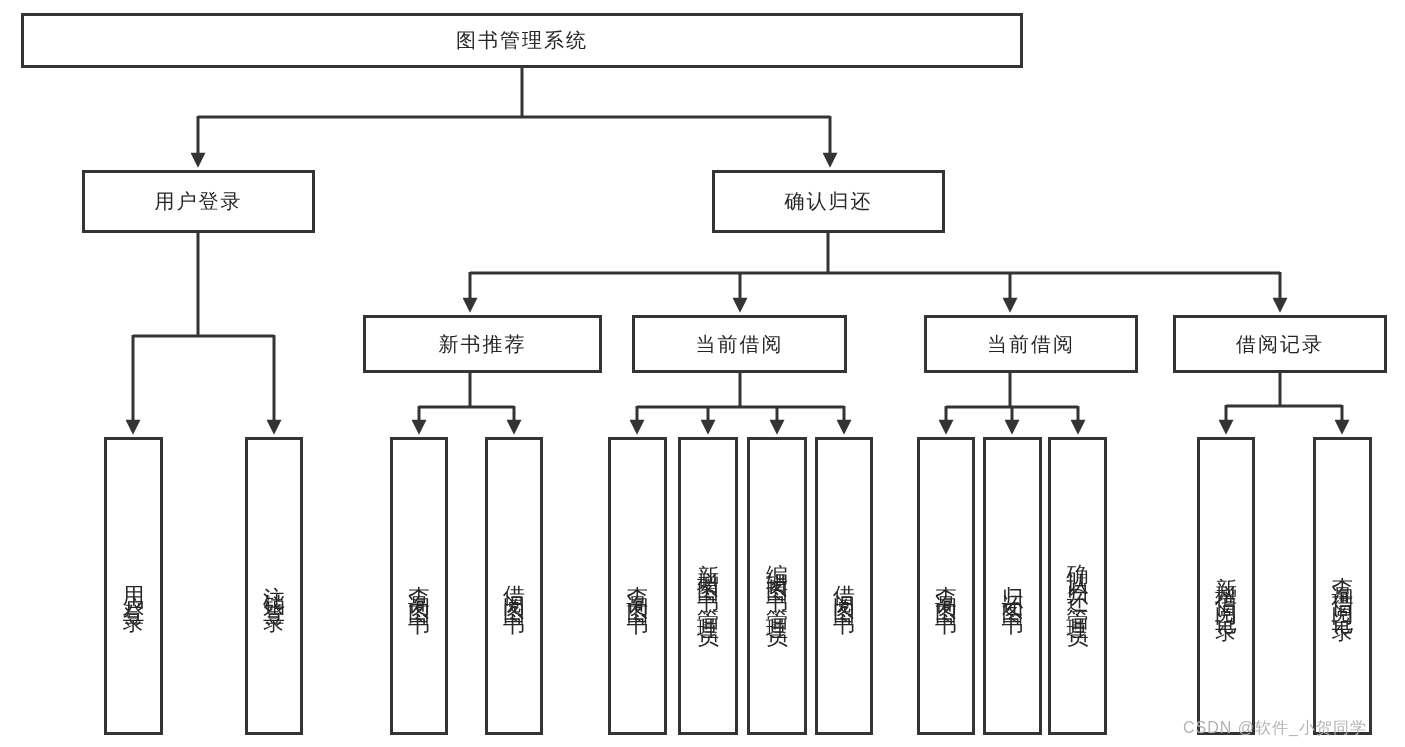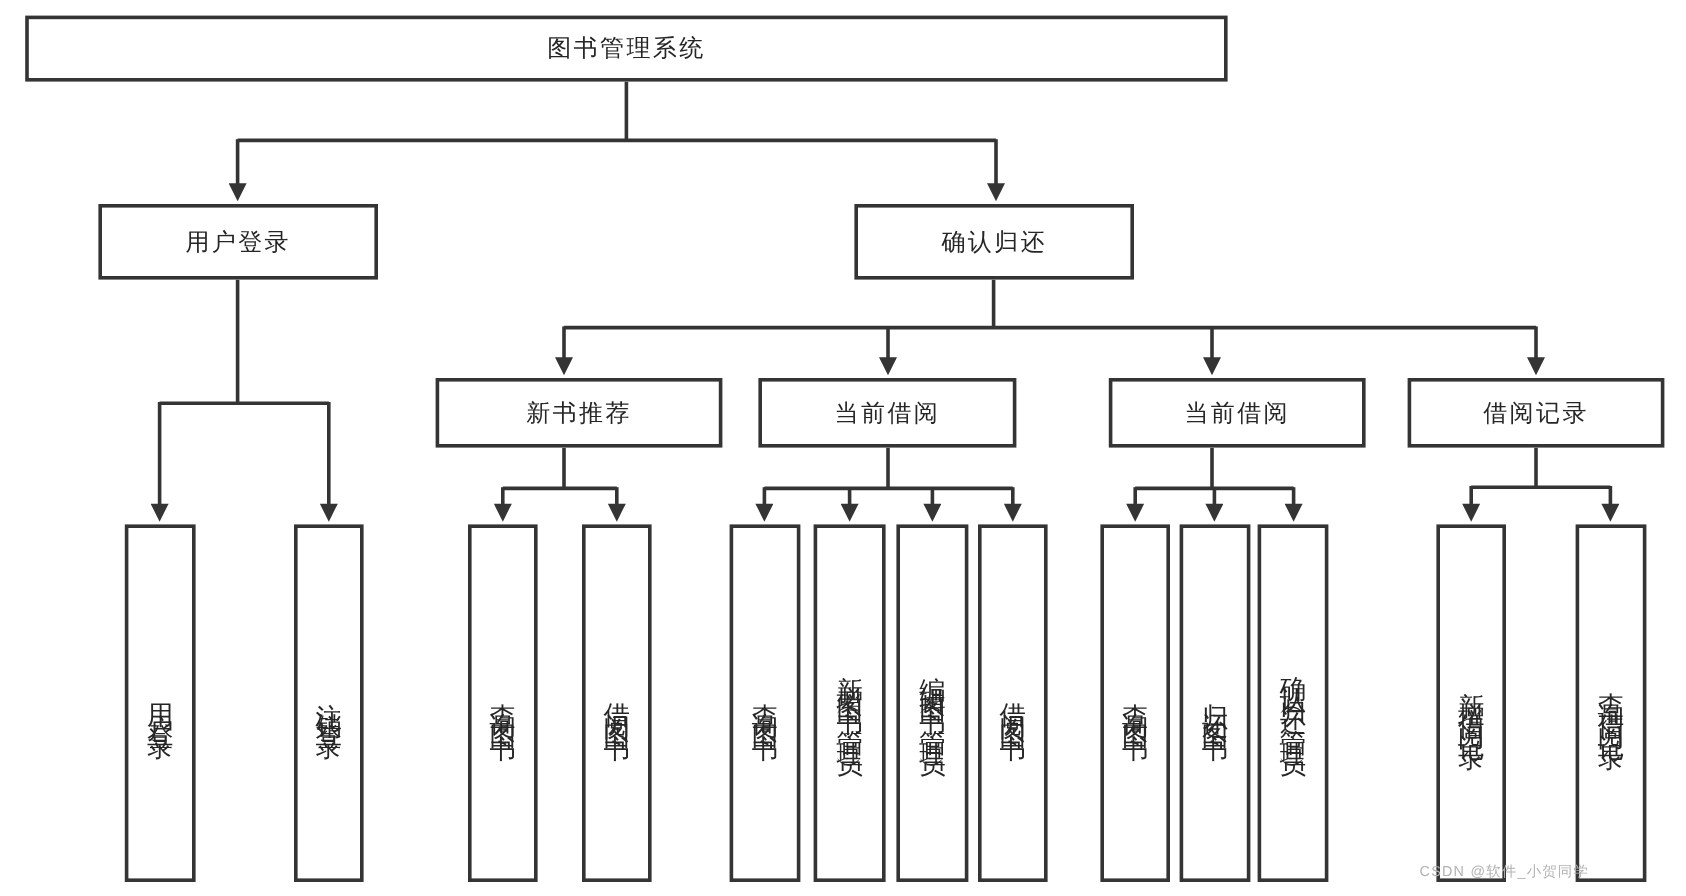--- a/index.html
+++ b/index.html
@@ -77,21 +77,21 @@
   .leaf-bb-borrow  { left: 815px;  width: 58px; }
   .leaf-cb-query   { left: 917px;  width: 58px; }
   .leaf-cb-return  { left: 983px;  width: 59px; }
   .leaf-cb-confirm { left: 1048px; width: 59px; }
   .leaf-br-add     { left: 1197px; width: 58px; }
   .leaf-br-query   { left: 1313px; width: 59px; }
   #watermark {
     position: absolute;
     left: 1183px;
     top: 718px;
-    font-size: 12px;
+    font-size: 16px;
     letter-spacing: 1px;
     color: #b3b3b3;
     z-index: 3;
     white-space: nowrap;
   }
 </style>
 </head>
 <body>
 
 <div id="canvas">

